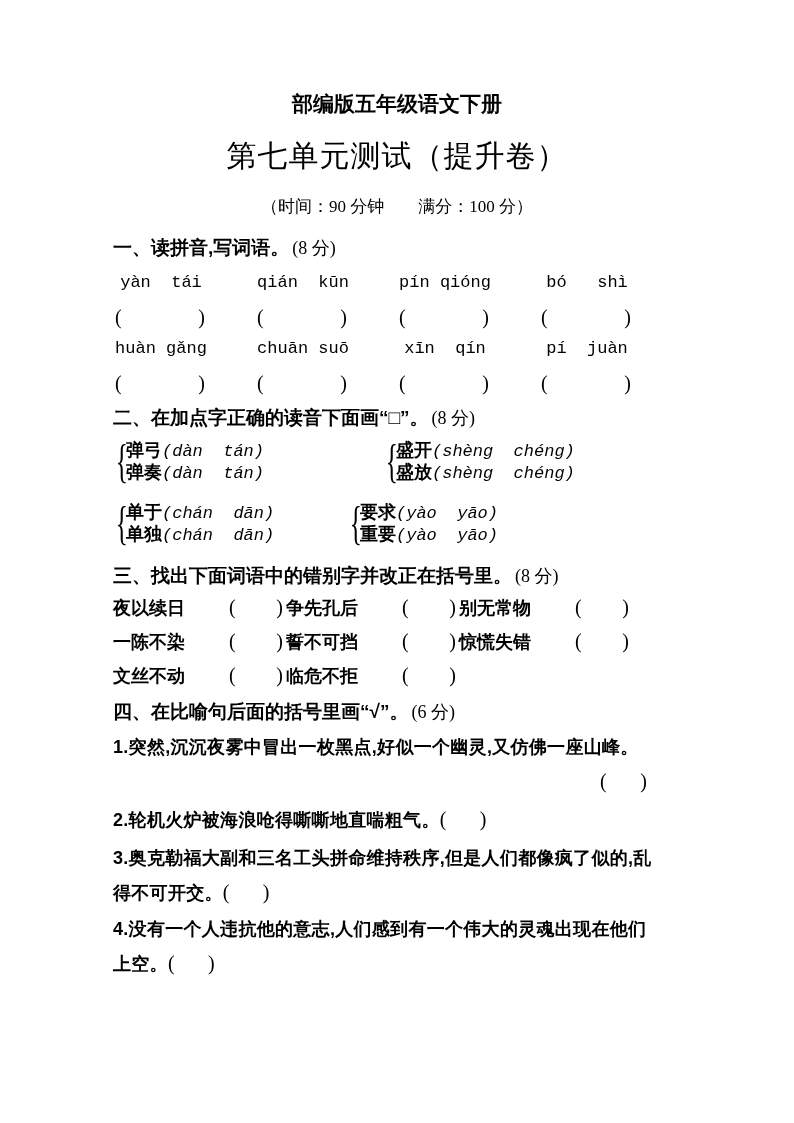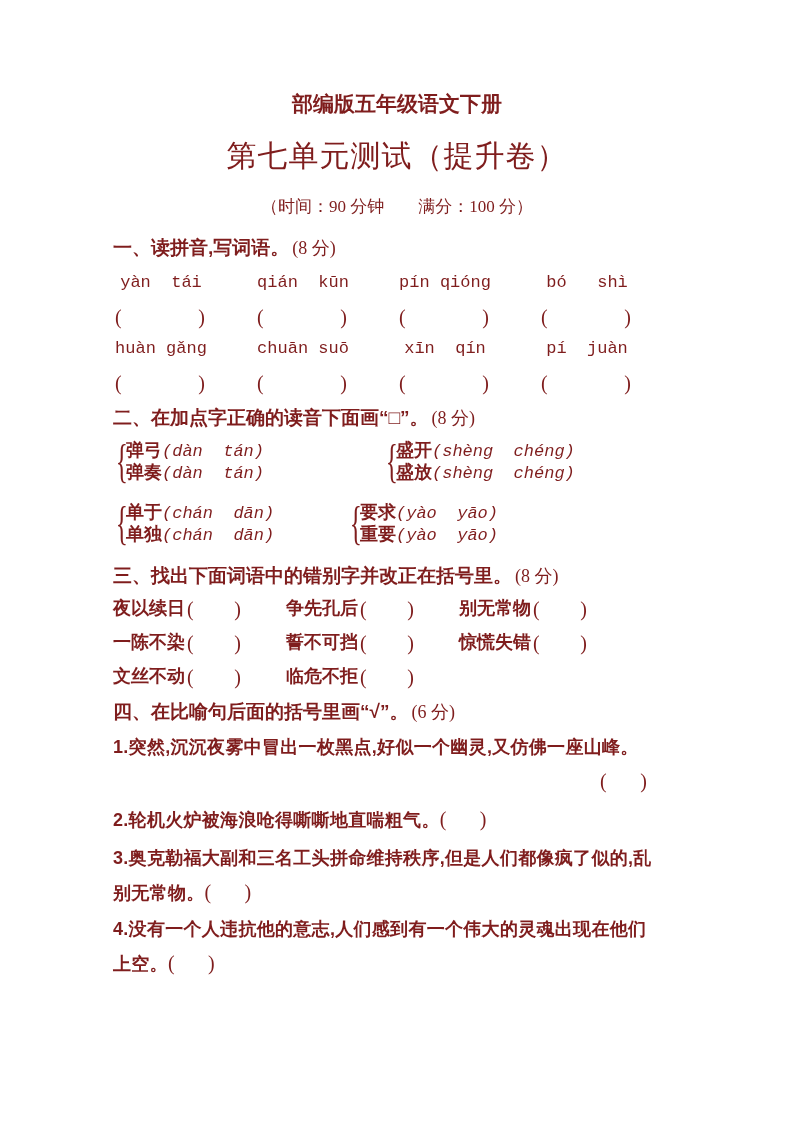--- a/index.html
+++ b/index.html
@@ -1,21 +1,21 @@
 <!DOCTYPE html>
 <html><head>
 <meta charset="utf-8">
 <style>
   html,body{margin:0;padding:0;background:#e8e8e8;}
   .page{
     position:relative;
     width:794px;height:1123px;
     margin:0 auto;
     background:#ffffff;
-    color:#7f1d1d;
+    color:#000000;
     box-sizing:border-box;
     padding:92px 113px 14px 113px;
     font-family:"Liberation Sans",sans-serif;
     overflow:hidden;
   }
   
   .series-title{text-align:center;font-size:21px;font-weight:700;line-height:24px;}
   .exam-title{text-align:center;font-size:30px;font-weight:500;line-height:34px;margin-top:23px;letter-spacing:1px;}
   .exam-meta{text-align:center;font-size:17px;line-height:20px;margin-top:24px;font-family:"Liberation Serif","DejaVu Serif",serif;}
   
@@ -40,21 +40,21 @@
   .pg-a-left{width:270px;}
   .pg-b-left{width:234px;}
   .brace{font-family:"Liberation Serif","DejaVu Serif",serif;font-size:46px;font-weight:400;
          display:inline-block;transform:scaleX(0.55);width:12px;line-height:1;margin-right:1px;}
   .pl{font-size:18px;line-height:21px;white-space:nowrap;}
   .pl .w{font-weight:700;}
   .pl .p{font-family:Liberation Mono, monospace;font-style:italic;font-size:17px;white-space:pre;}
   
   .w-row{display:flex;margin-top:12px;align-items:center;height:22px;}
   .w-row.first{margin-top:10px;}
-  .w-cell{width:173px;display:flex;align-items:flex-end;}
+  .w-cell{width:173px;display:flex;align-items:flex-start;gap:42px;}
   .w-cell .w{font-weight:700;font-size:18px;}
   .blank3{display:inline-flex;justify-content:space-between;width:54px;margin-left:2px;
           font-family:"Liberation Serif","DejaVu Serif",serif;font-size:20px;line-height:22px;}
   
   .s4-line{font-size:18px;line-height:24px;font-weight:700;margin-top:12px;letter-spacing:0.3px;}
   .s4-line.tight{margin-top:10px;}
   .s4-line.roomy{margin-top:14px;}
   .s4-flex{display:flex;align-items:baseline;padding-right:34px;}
   .s4-parens-line{display:flex;justify-content:flex-end;padding-right:34px;margin-top:10px;}
   .blank4{display:inline-flex;justify-content:space-between;width:47px;flex:0 0 auto;
@@ -260,21 +260,21 @@
   <div class="s4-line roomy s4-flex">
     <span class="s4-text">2.轮机火炉被海浪呛得嘶嘶地直喘粗气。</span>
     <span class="blank4">
         <span>(</span>
         <span>)</span>
       </span>
   </div>
 
   <div class="s4-line roomy"><span class="s4-text">3.奥克勒福大副和三名工头拼命维持秩序,但是人们都像疯了似的,乱</span></div>
   <div class="s4-line tight s4-flex">
-    <span class="s4-text">别无常物。</span>
+    <span class="s4-text">得不可开交。</span>
     <span class="blank4">
         <span>(</span>
         <span>)</span>
       </span>
   </div>
 
   <div class="s4-line"><span class="s4-text">4.没有一个人违抗他的意志,人们感到有一个伟大的灵魂出现在他们</span></div>
   <div class="s4-line tight s4-flex">
     <span class="s4-text">上空。</span>
     <span class="blank4">

